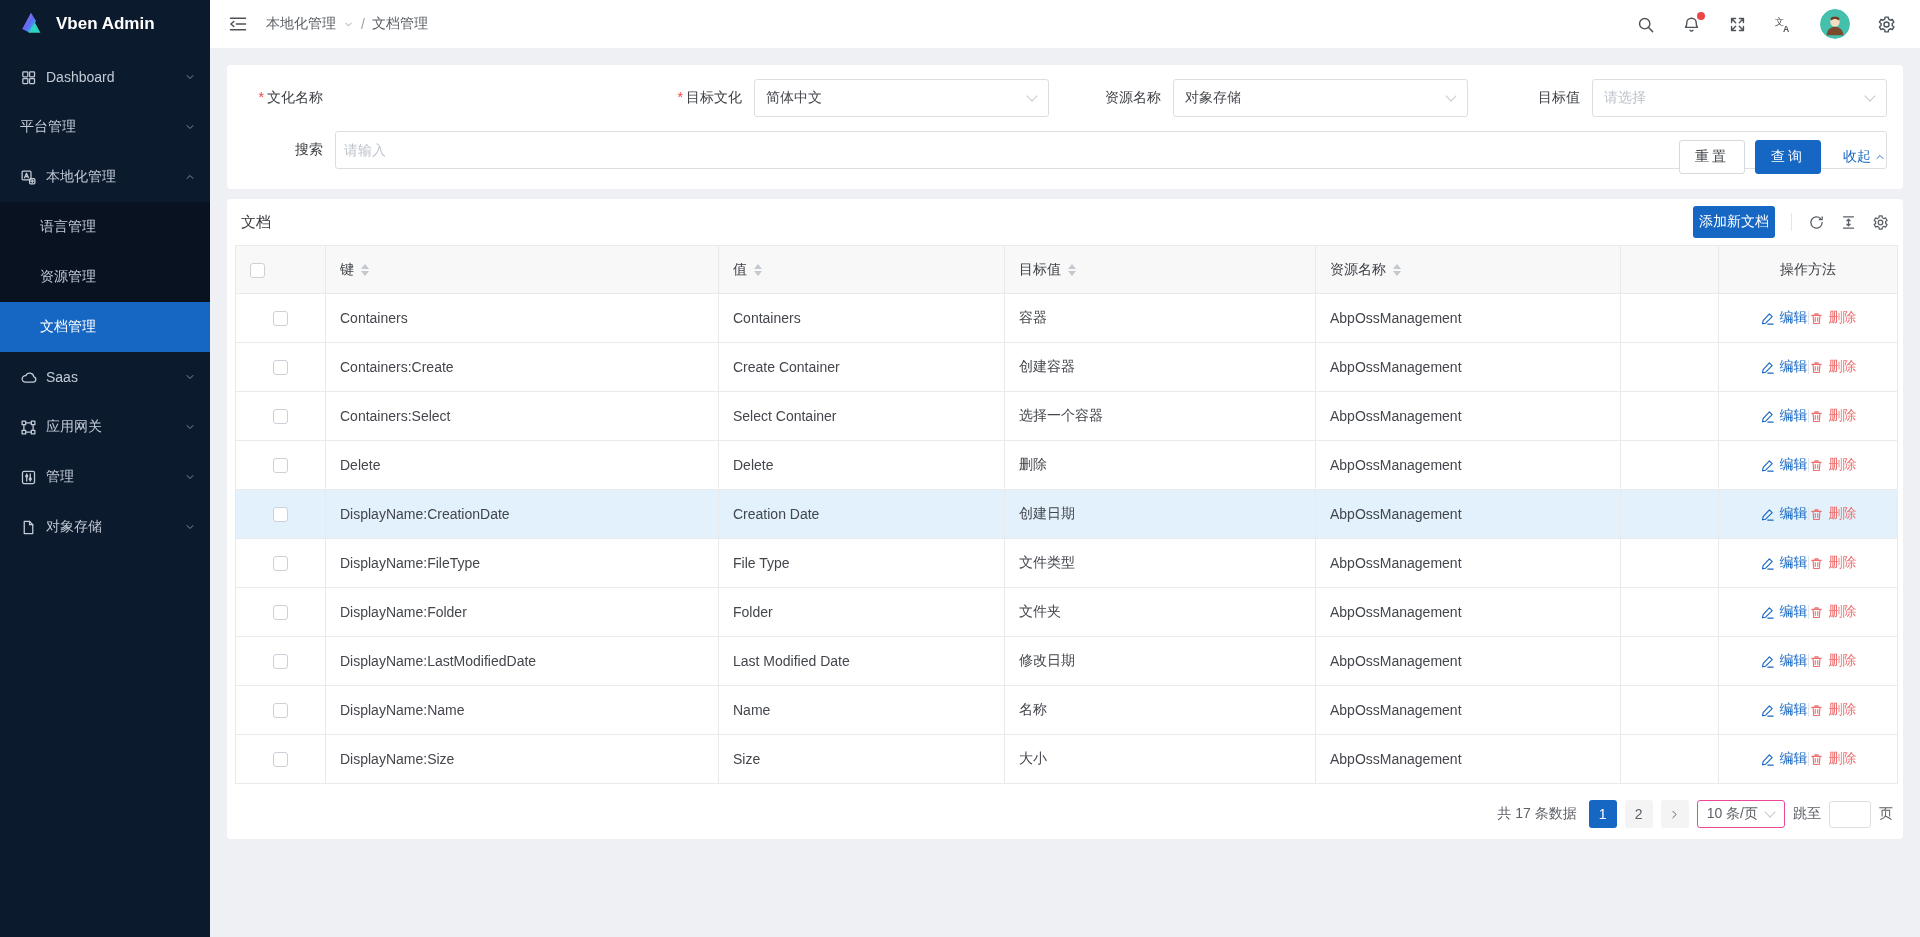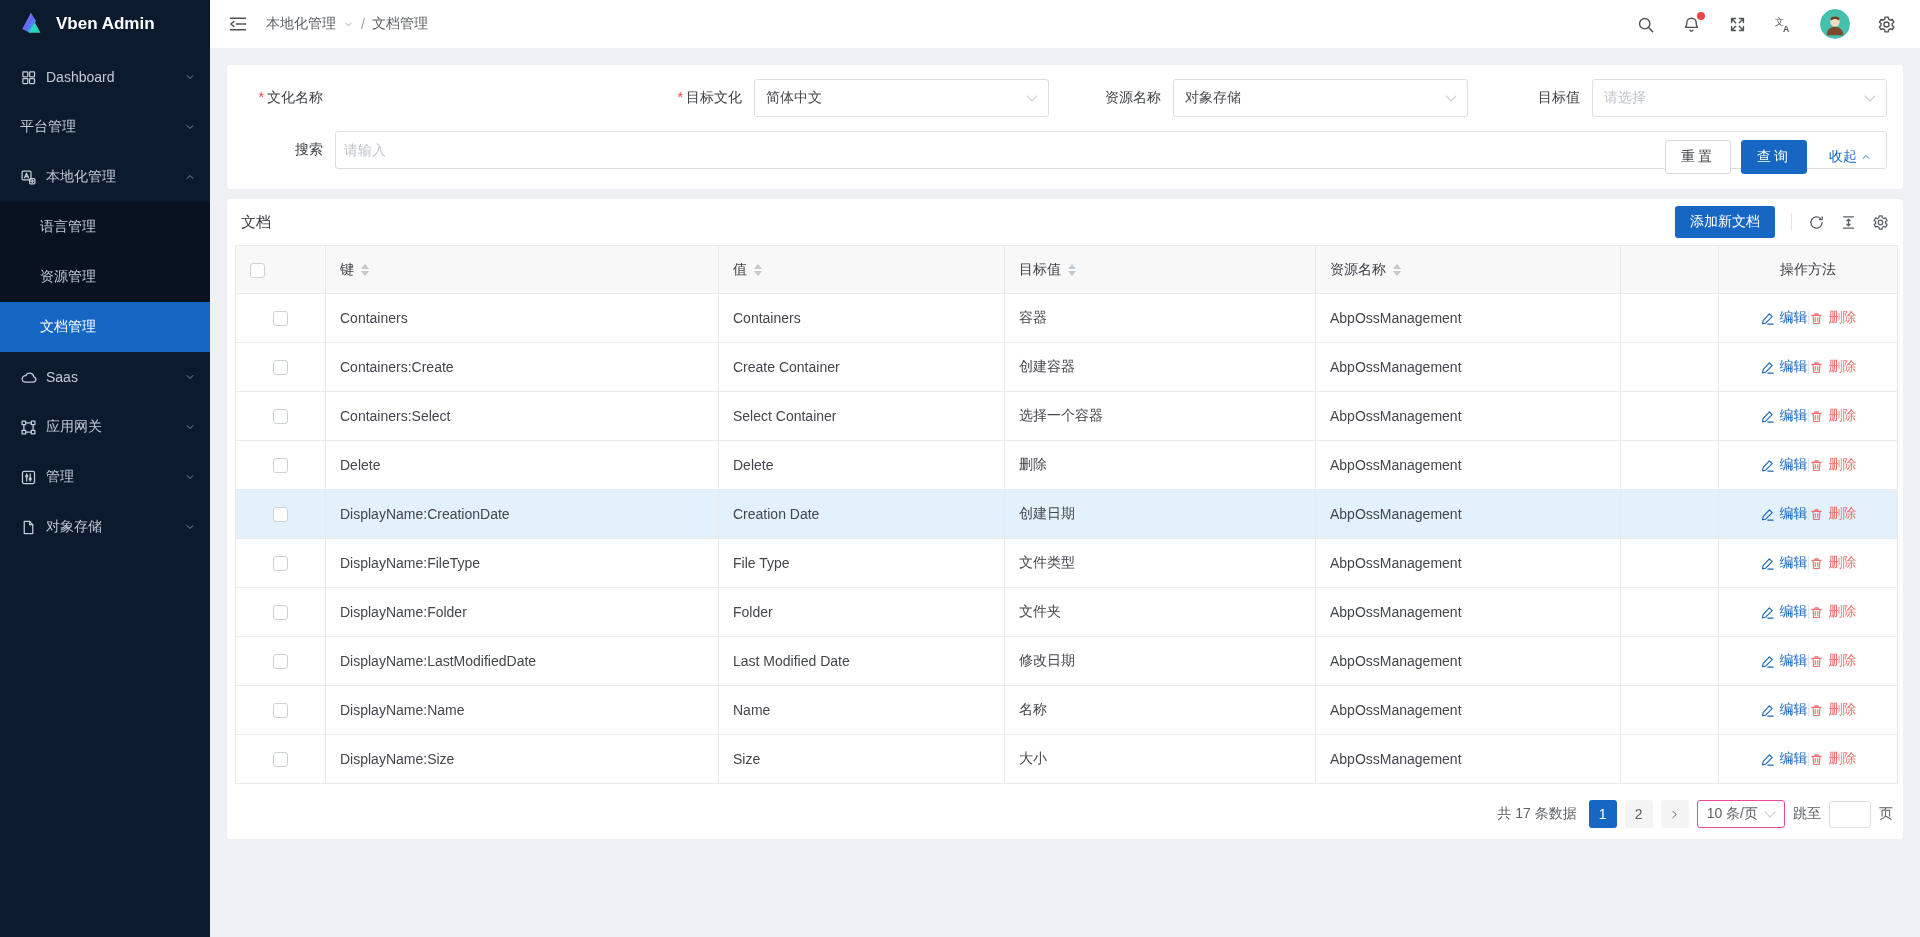--- a/index.html
+++ b/index.html
@@ -48,32 +48,32 @@
   .f-field{width:25%;display:flex;align-items:center;padding-right:16px}
   .f-label{min-width:96px;text-align:right;margin-right:12px;color:#3d4045;white-space:nowrap}
   .star{color:#f53f3f;margin-right:3px}
   .control{flex:1;height:38px;border:1px solid #dcdee2;border-radius:3px;display:flex;align-items:center;padding:0 11px;background:#fff;cursor:pointer;min-width:0}
   .control .val{flex:1;color:#44474d;overflow:hidden;white-space:nowrap}
   .control .ph{flex:1;color:#bfc4cc;overflow:hidden;white-space:nowrap}
   .caret{width:8px;height:8px;border-right:1.6px solid #c6cad1;border-bottom:1.6px solid #c6cad1;transform:rotate(45deg);margin:-4px 1px 0 8px;flex-shrink:0}
   .f-row2{display:flex;align-items:center;margin-top:14px;padding-right:16px}
   input.text{flex:1;height:38px;border:1px solid #dcdee2;border-radius:3px;padding:0 8px;font:inherit;color:#701a75;outline:none}
   input::placeholder{color:#bfc4cc}
-  .f-actions{position:absolute;right:31px;bottom:15px;display:flex;align-items:center;gap:10px}
+  .f-actions{position:absolute;right:17px;bottom:15px;display:flex;align-items:center;gap:10px}
   .btn{height:34px;min-width:66px;padding:0 14px;border-radius:3px;border:1px solid #d6d9de;background:#fff;color:#41454b;font:inherit;cursor:pointer;letter-spacing:3px}
   .btn.primary{background:var(--primary);border-color:var(--primary);color:#fff}
   .linkbtn{color:var(--primary);display:flex;align-items:center;gap:3px;cursor:pointer;font-weight:500;margin-left:12px}
   .linkbtn .chev{width:12px;height:12px;display:inline-flex}
 
   
   .table-card{margin-top:10px;height:640px;padding:0 8px 10px;display:flex;flex-direction:column}
   .t-toolbar{height:46px;display:flex;align-items:center;padding:0 6px;flex-shrink:0}
   .t-title{font-size:15px;color:#37393d}
   .t-right{margin-left:auto;display:flex;align-items:center;gap:15px}
-  .add-btn{height:32px;padding:0 15px;background:var(--primary);color:#fff;border:none;border-radius:3px;font:inherit;cursor:pointer}
+  .add-btn{height:32px;padding:0 6px;background:var(--primary);color:#fff;border:none;border-radius:3px;font:inherit;cursor:pointer}
   .tool-divider{width:1px;height:18px;background:#e3e5e8;margin:0 1px}
   .ticon{width:17px;height:17px;color:#5b5f66;cursor:pointer;display:inline-flex}
 
   table.grid{width:100%;border-collapse:collapse;table-layout:fixed}
   .grid th,.grid td{border:1px solid var(--border);padding:0 14px;overflow:hidden;white-space:nowrap;text-overflow:ellipsis}
   .grid th{height:48px;background:var(--table-header-bg);font-weight:500;color:#3b3e44;text-align:left}
   .grid td{height:49px;color:#43464c;background:#fff}
   .grid tr.hl td{background:var(--row-highlight)}
   .c-check{text-align:center;padding:0}
   .cb{display:inline-block;width:15px;height:15px;border:1px solid #ccd0d7;border-radius:3px;background:#fff;vertical-align:middle;cursor:pointer}

